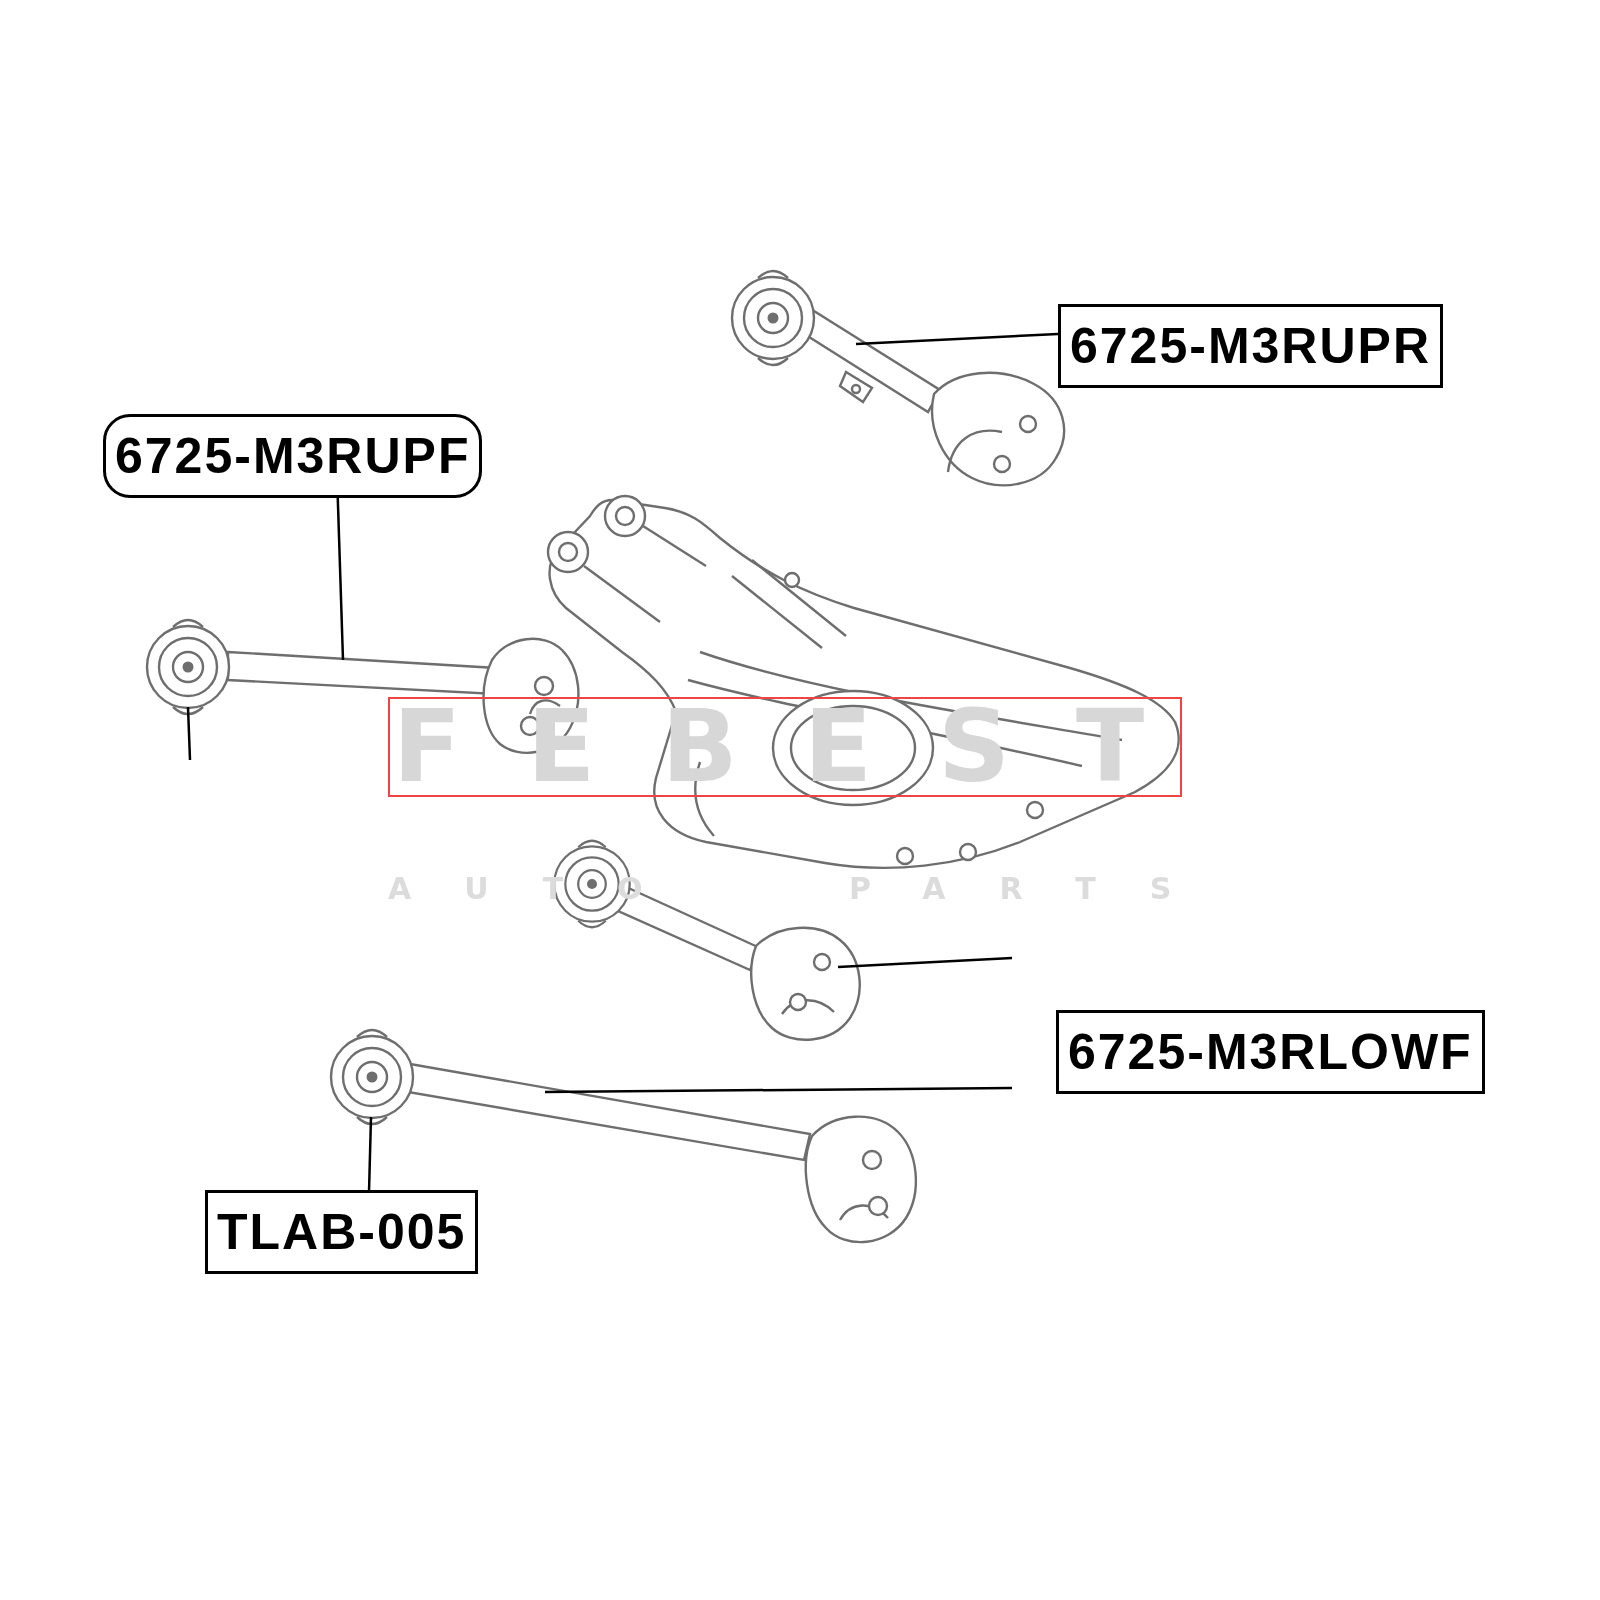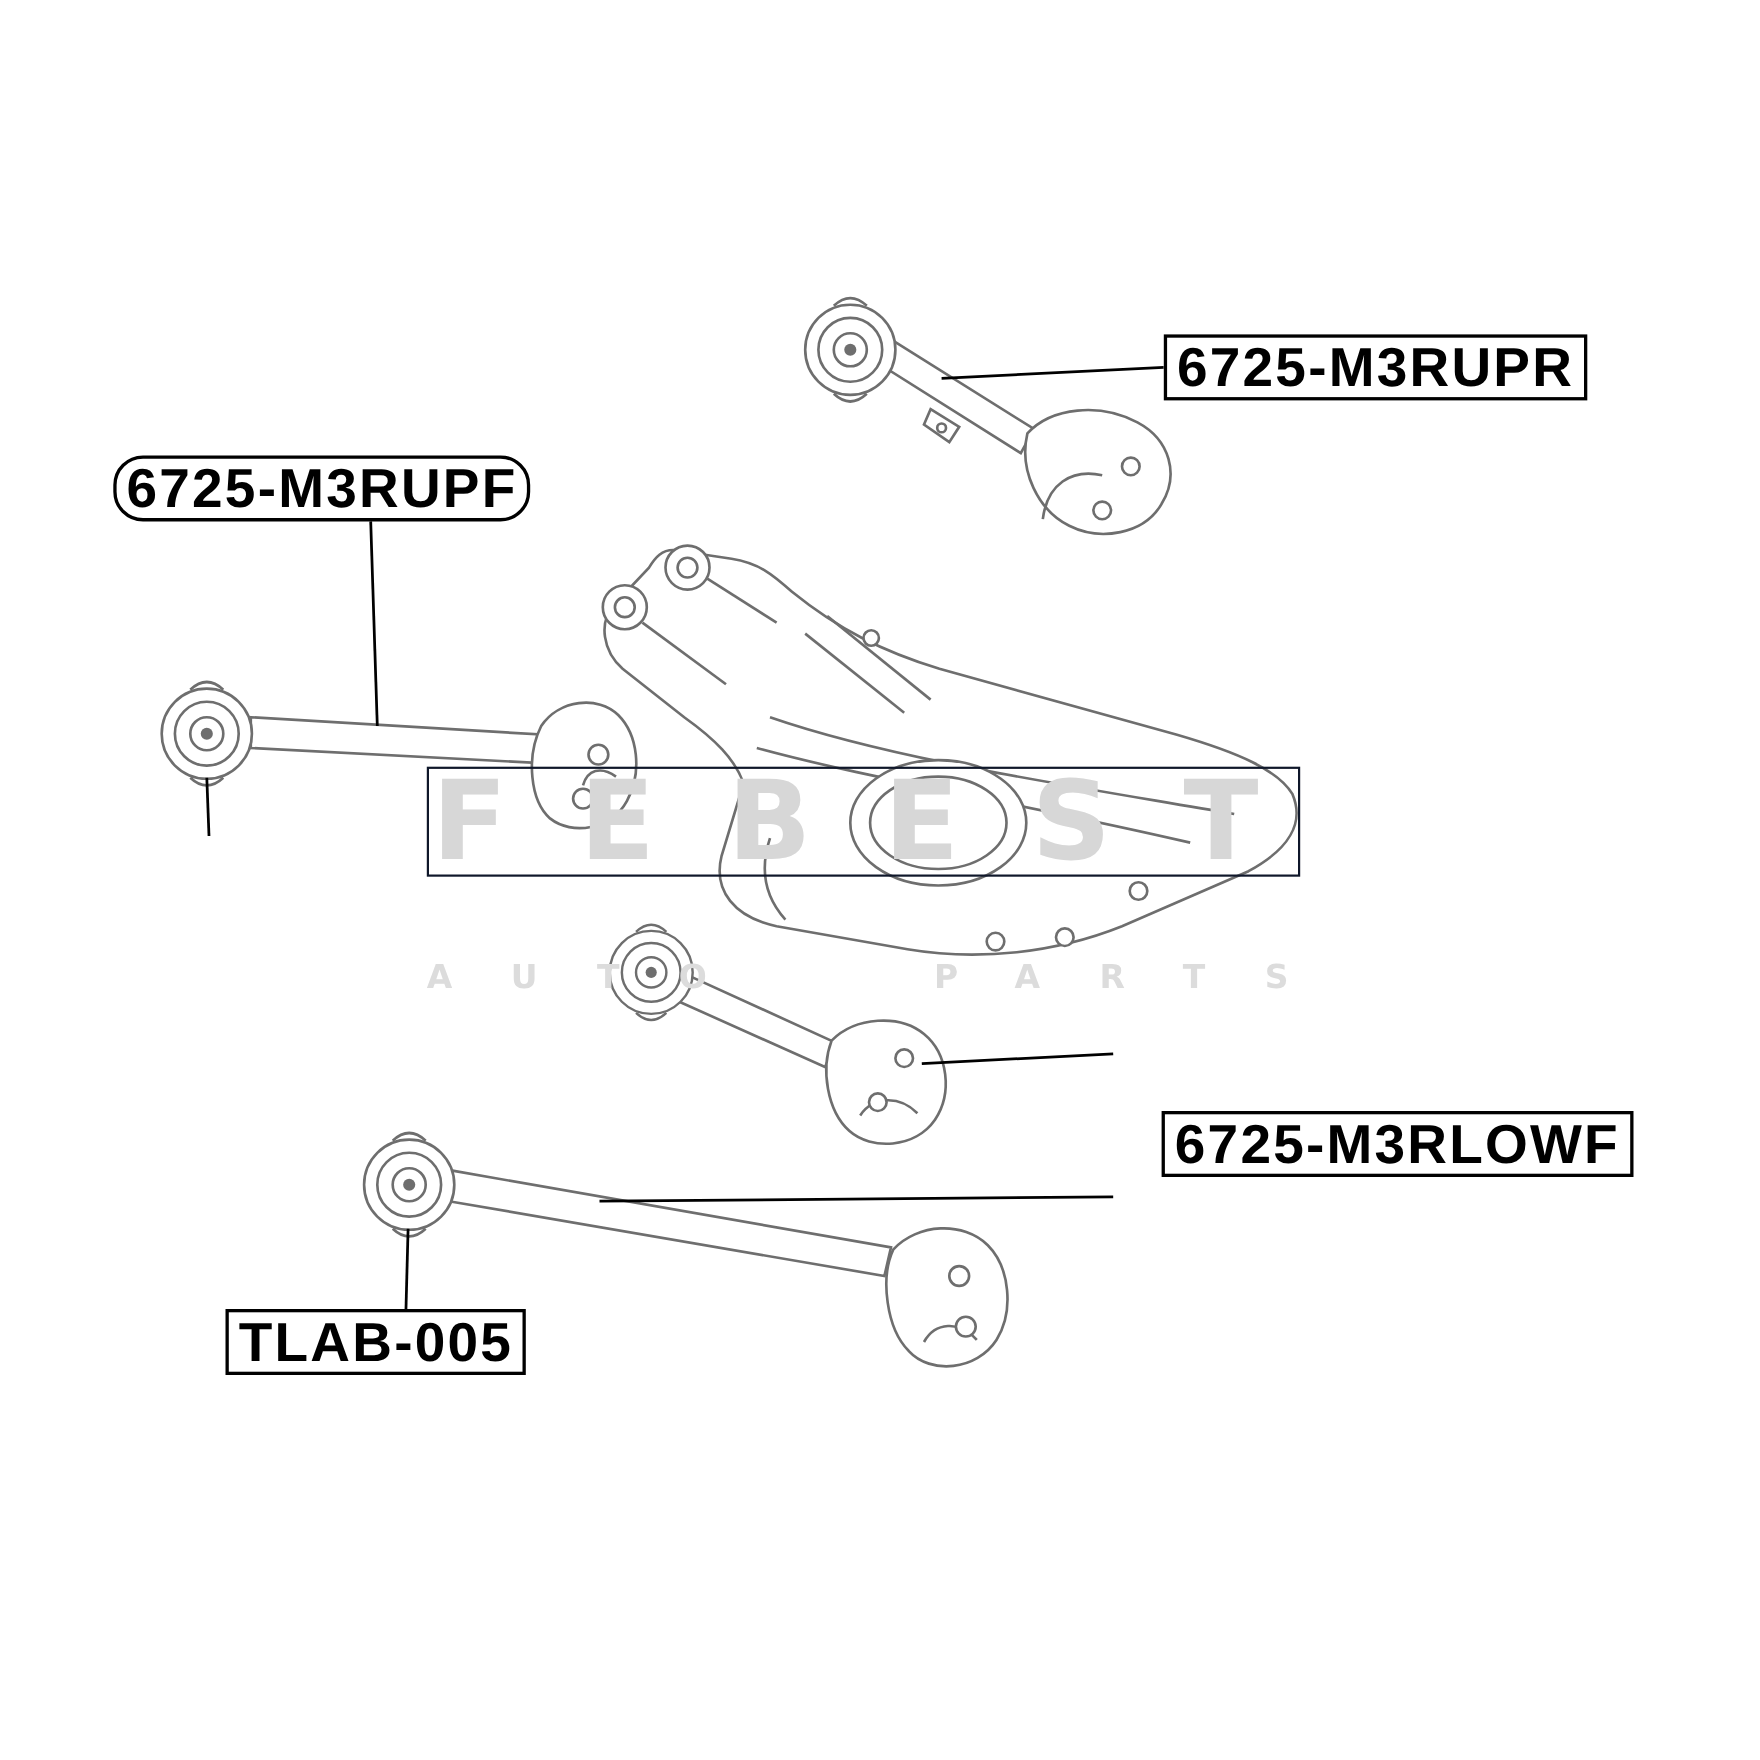--- a/index.html
+++ b/index.html
@@ -25,21 +25,21 @@
   .watermark {
     position: absolute;
     left: 388px;
     top: 697px;
     z-index: 2;
     pointer-events: none;
   }
   .wm-box {
     width: 790px;
     height: 96px;
-    border: 2px solid #0f172a;
+    border: 2px solid #ef4444;
     display: flex;
     align-items: center;
     justify-content: center;
     overflow: hidden;
     background: transparent;
   }
   .wm-brand {
     font-family: "DejaVu Sans", sans-serif;
     font-weight: bold;
     font-size: 100px;
@@ -64,21 +64,21 @@
   .lbl {
     position: absolute;
     z-index: 3;
     border: 3px solid #000000;
     background: #ffffff;
     color: #000000;
     font-family: "Liberation Sans", sans-serif;
     font-weight: bold;
     font-size: 50px;
     line-height: 54px;
-    padding: 0 9px;
+    padding: 12px 9px;
     letter-spacing: 2px;
     white-space: nowrap;
   }
   .lbl-rupr    { left: 1058px; top: 304px;  }
   .lbl-rupf    { left: 103px;  top: 414px; border-radius: 27px;  }
   .lbl-tlab004 { left: 55px;   top: 760px;  }
   .lbl-rlowr   { left: 1012px; top: 928px;  }
   .lbl-rlowf   { left: 1012px; top: 1010px; margin-left: 44px; }
   .lbl-tlab005 { left: 205px;  top: 1190px; }
 </style>

